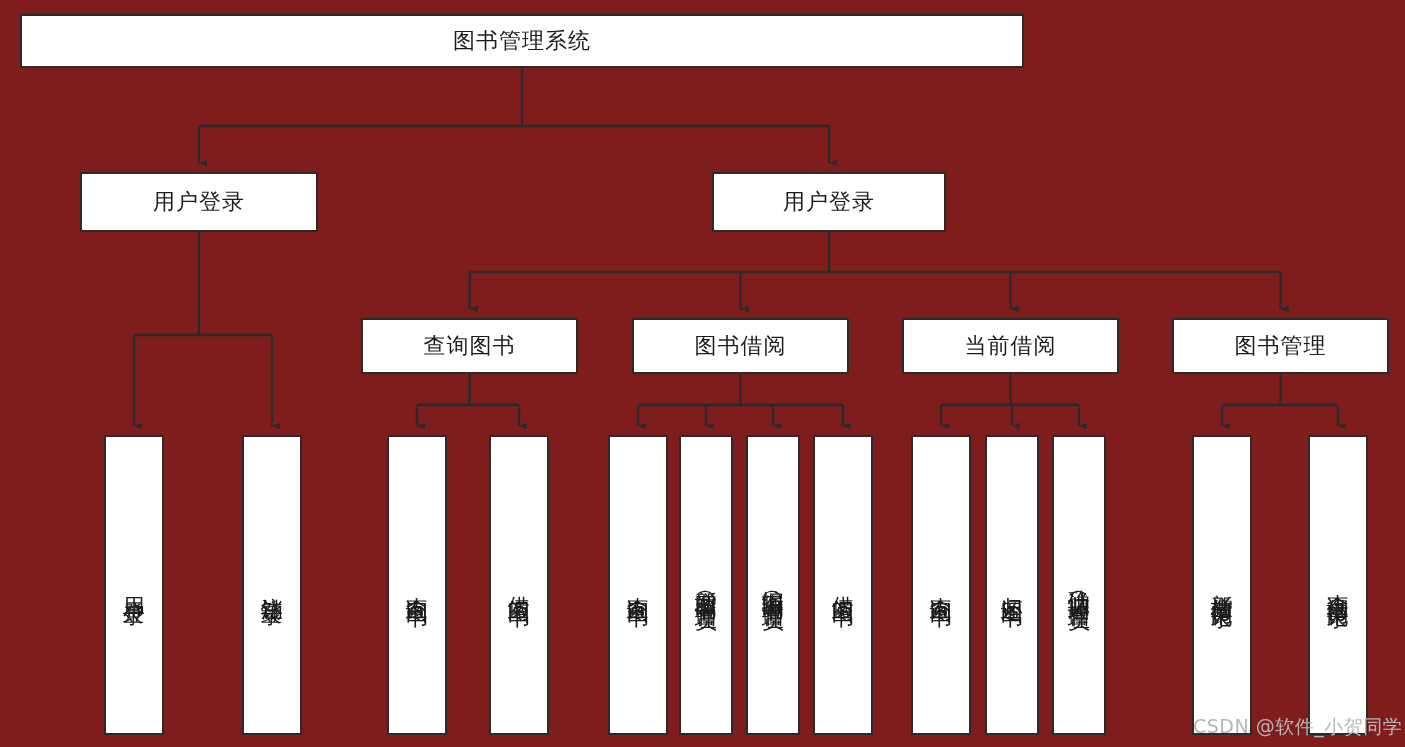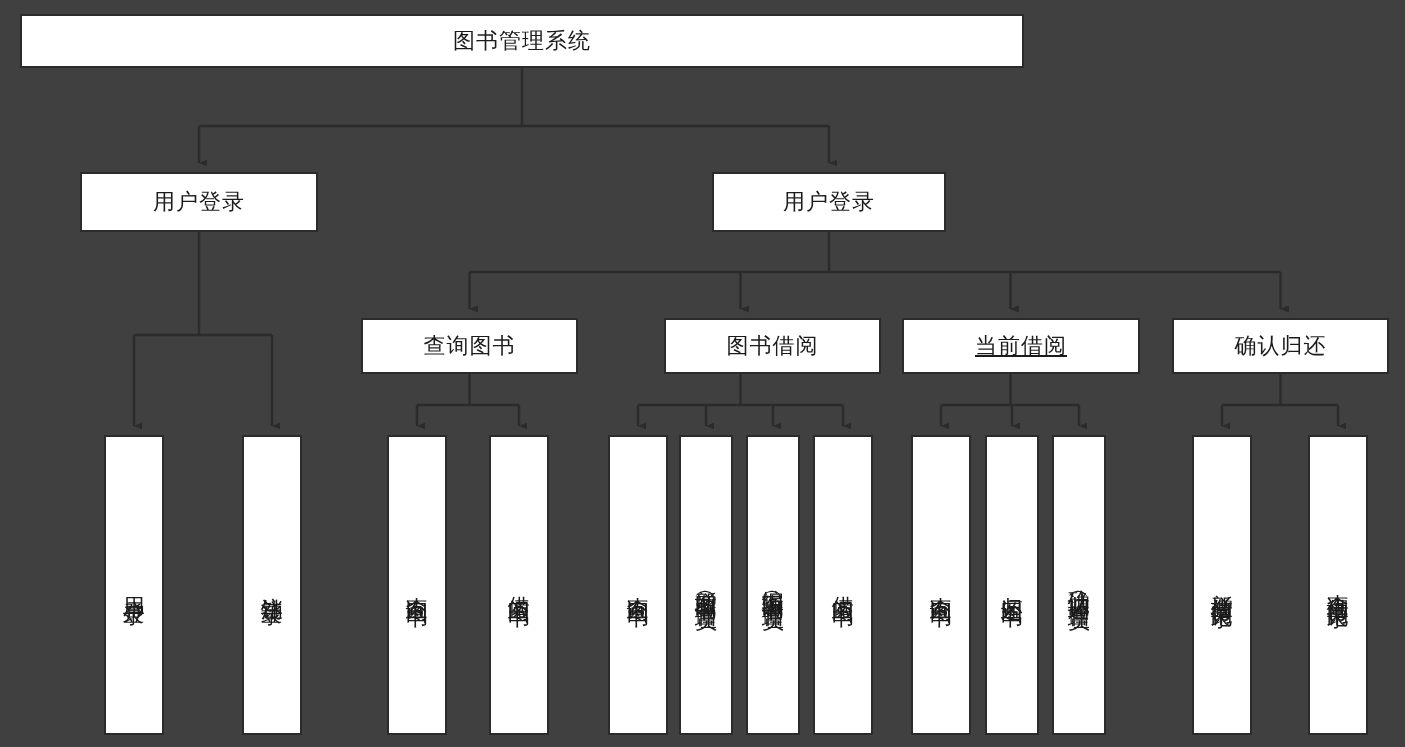--- a/index.html
+++ b/index.html
@@ -8,21 +8,21 @@
     padding: 0;
     background: #ffffff;
   }
   body {
     font-family: "DejaVu Sans", "Liberation Sans", sans-serif;
   }
   #canvas {
     position: relative;
     width: 1405px;
     height: 747px;
-    background: #404040;
+    background: #7f1d1d;
     overflow: hidden;
     text-align: center;
   }
   #edges {
     position: absolute;
     left: 0;
     top: 0;
     width: 1405px;
     height: 747px;
     pointer-events: none;
@@ -116,28 +116,28 @@
       </div>
       <div class="node horizontal" style="left: 80px; top: 172px; width: 238px; height: 60px; border-color: rgb(43, 43, 43); background: rgb(255, 255, 255); color: rgb(27, 27, 27);">
         <span class="node-label">用户登录</span>
       </div>
       <div class="node horizontal" style="left: 712px; top: 172px; width: 234px; height: 60px; border-color: rgb(43, 43, 43); background: rgb(255, 255, 255); color: rgb(27, 27, 27);">
         <span class="node-label">用户登录</span>
       </div>
       <div class="node horizontal" style="left: 361px; top: 318px; width: 217px; height: 56px; border-color: rgb(43, 43, 43); background: rgb(255, 255, 255); color: rgb(27, 27, 27);">
         <span class="node-label">查询图书</span>
       </div>
-      <div class="node horizontal" style="left: 664px; top: 318px; width: 217px; height: 56px; border-color: rgb(43, 43, 43); background: rgb(255, 255, 255); color: rgb(27, 27, 27);">
+      <div class="node horizontal" style="left: 632px; top: 318px; width: 217px; height: 56px; border-color: rgb(43, 43, 43); background: rgb(255, 255, 255); color: rgb(27, 27, 27);">
         <span class="node-label">图书借阅</span>
       </div>
-      <div class="node horizontal" style="left: 902px; top: 318px; width: 238px; height: 56px; border-color: rgb(43, 43, 43); background: rgb(255, 255, 255); color: rgb(27, 27, 27); text-decoration: underline;">
+      <div class="node horizontal" style="left: 902px; top: 318px; width: 217px; height: 56px; border-color: rgb(43, 43, 43); background: rgb(255, 255, 255); color: rgb(27, 27, 27);">
         <span class="node-label">当前借阅</span>
       </div>
       <div class="node horizontal" style="left: 1172px; top: 318px; width: 217px; height: 56px; border-color: rgb(43, 43, 43); background: rgb(255, 255, 255); color: rgb(27, 27, 27);">
-        <span class="node-label">确认归还</span>
+        <span class="node-label">图书管理</span>
       </div>
       <div class="node vertical" style="left: 104px; top: 435px; width: 60px; height: 300px; border-color: rgb(43, 43, 43); background: rgb(255, 255, 255); color: rgb(27, 27, 27);">
         <span class="node-label">用户登录</span>
       </div>
       <div class="node vertical" style="left: 242px; top: 435px; width: 60px; height: 300px; border-color: rgb(43, 43, 43); background: rgb(255, 255, 255); color: rgb(27, 27, 27);">
         <span class="node-label">注销登录</span>
       </div>
       <div class="node vertical" style="left: 387px; top: 435px; width: 60px; height: 300px; border-color: rgb(43, 43, 43); background: rgb(255, 255, 255); color: rgb(27, 27, 27);">
         <span class="node-label">查询图书</span>
       </div>
@@ -166,13 +166,14 @@
         <span class="node-label">确认归还（管理员）</span>
       </div>
       <div class="node vertical" style="left: 1192px; top: 435px; width: 60px; height: 300px; border-color: rgb(43, 43, 43); background: rgb(255, 255, 255); color: rgb(27, 27, 27);">
         <span class="node-label">新增借阅记录</span>
       </div>
       <div class="node vertical" style="left: 1308px; top: 435px; width: 60px; height: 300px; border-color: rgb(43, 43, 43); background: rgb(255, 255, 255); color: rgb(27, 27, 27);">
         <span class="node-label">查询借阅记录</span>
       </div>
     </div>
 
+  <div class="watermark" style="left: 1193px; top: 714px; color: rgb(182, 182, 182);">CSDN @软件_小贺同学</div>
 </div>
 
 </body></html>

